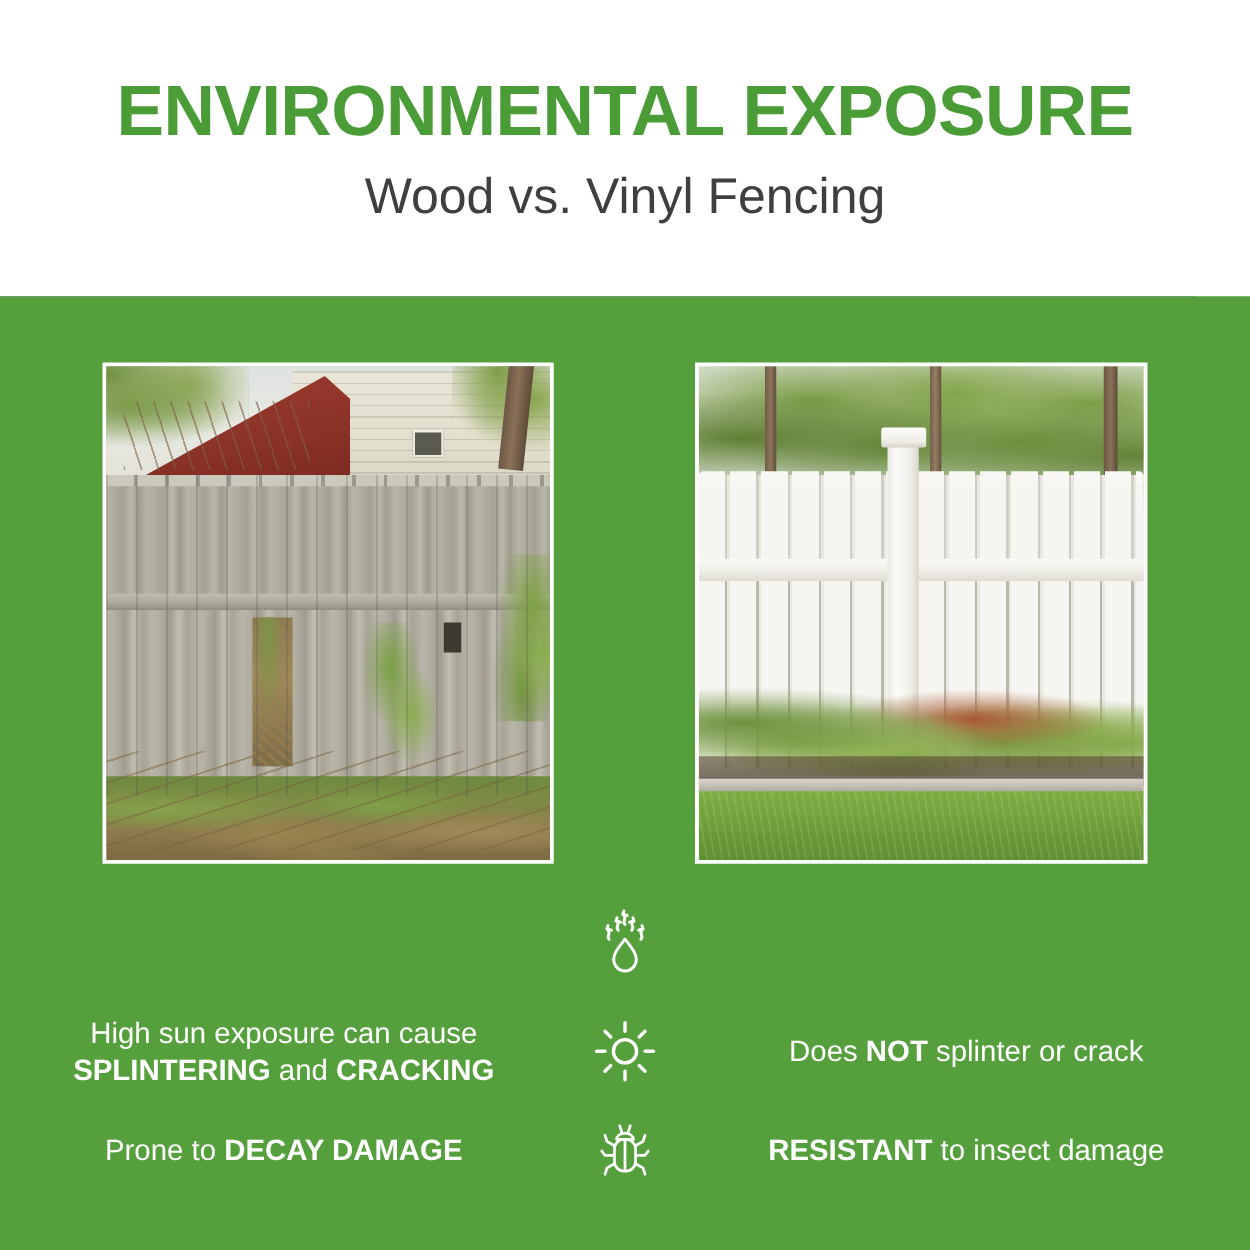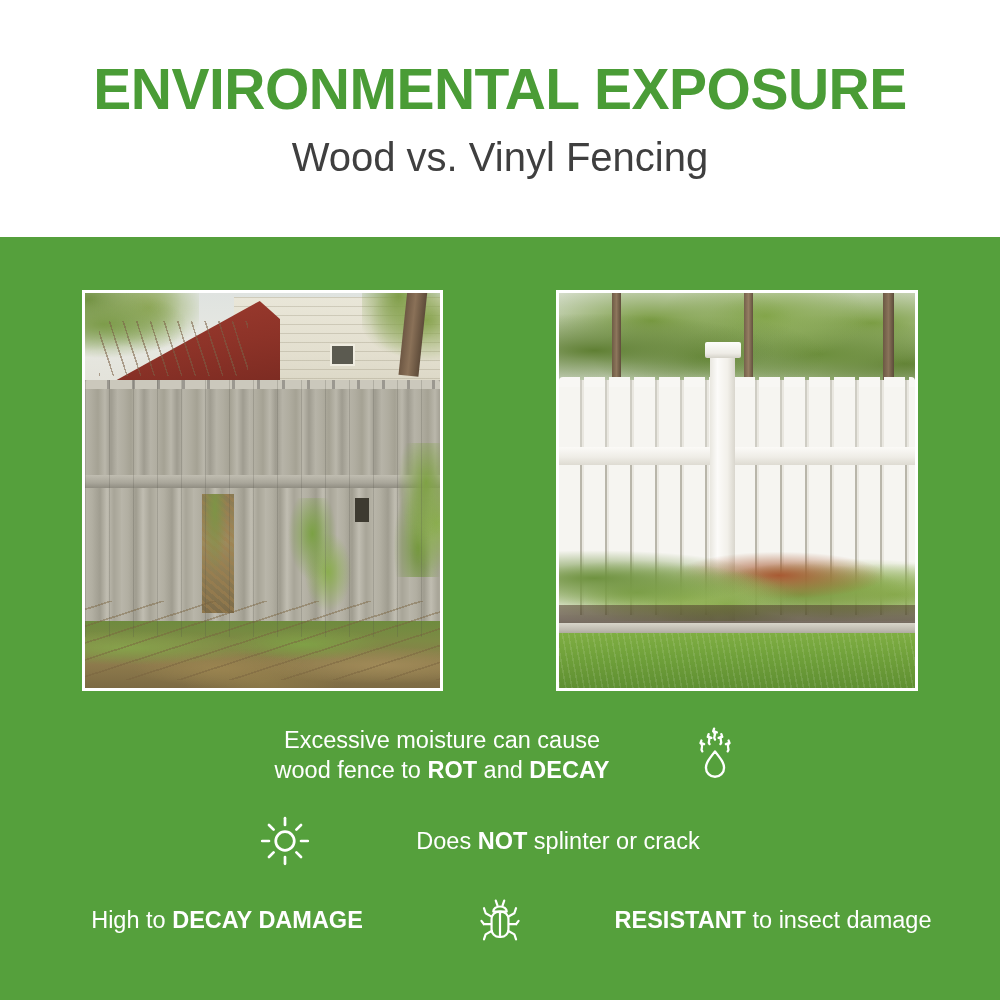--- a/index.html
+++ b/index.html
@@ -406,39 +406,39 @@
       <div class="vp-mulch"></div>
       <div class="vp-curb"></div>
       <div class="vp-lawn"></div>
       <div class="vp-lawn-tex"></div>
     </div>
   </div>
 
   <div class="rows">
 
     <div class="row row-1">
-      <div class="cell left">
-        <span>Excessive moisture can cause</span><br>
-        <span>wood fence to </span><b>ROT</b><span> and </span><b>DECAY</b>
-      </div>
 
       <div class="icon-cell">
         <svg width="58" height="58" viewBox="0 0 64 64" fill="none" stroke="#ffffff" stroke-width="2.6" stroke-linecap="round" stroke-linejoin="round">
           <path d="M32 28 C 25 37, 22 41, 22 46 a10 10 0 0 0 20 0 c0 -5 -3 -9 -10 -18 z"></path>
           <path d="M26 20 c-3 -3 2 -5 -1 -8 m-1 0 l1 -3 m0 3 l3 1"></path>
           <path d="M38 20 c3 -3 -2 -5 1 -8 m1 0 l-1 -3 m0 3 l-3 1"></path>
           <path d="M32 15 c-3 -3 2 -5 -1 -8 m-1 -1 l1 -3 m0 3 l3 1"></path>
           <path d="M18 28 c-3 -3 2 -5 -1 -8 m-1 -1 l1 -3 m0 3 l3 1"></path>
           <path d="M46 28 c3 -3 -2 -5 1 -8 m1 -1 l-1 -3 m0 3 l-3 1"></path>
         </svg>
       </div>
 
     </div>
 
     <div class="row row-2">
+      <div class="cell left">
+        <span>High sun exposure can cause</span><br>
+        <b>SPLINTERING</b><span> and </span><b>CRACKING</b>
+      </div>
 
       <div class="icon-cell">
         <svg width="54" height="54" viewBox="0 0 64 64" fill="none" stroke="#ffffff" stroke-width="3.2" stroke-linecap="round">
           <circle cx="32" cy="32" r="11"></circle>
           <line x1="32" y1="5" x2="32" y2="13"></line>
           <line x1="32" y1="51" x2="32" y2="59"></line>
           <line x1="5" y1="32" x2="13" y2="32"></line>
           <line x1="51" y1="32" x2="59" y2="32"></line>
           <line x1="13" y1="13" x2="18.5" y2="18.5"></line>
           <line x1="45.5" y1="45.5" x2="51" y2="51"></line>
@@ -447,21 +447,21 @@
         </svg>
       </div>
 
       <div class="cell right">
         <span>Does </span><b>NOT</b><span> splinter or crack</span><br>
       </div>
     </div>
 
     <div class="row row-3">
       <div class="cell left">
-        <span>High to </span><b>DECAY DAMAGE</b>
+        <span>Prone to </span><b>DECAY DAMAGE</b>
       </div>
 
       <div class="icon-cell">
         <svg width="54" height="54" viewBox="0 0 64 64" fill="none" stroke="#ffffff" stroke-width="2.6" stroke-linecap="round" stroke-linejoin="round">
           <path d="M24 22 a8 6 0 0 1 16 0 z"></path>
           <path d="M29 15 l-2 -6 M35 15 l2 -6"></path>
           <rect x="22" y="22" width="20" height="30" rx="9"></rect>
           <line x1="32" y1="24" x2="32" y2="50"></line>
           <path d="M22 28 l-7 -4 M15 24 l-2 -6"></path>
           <path d="M42 28 l7 -4 M49 24 l2 -6"></path>

